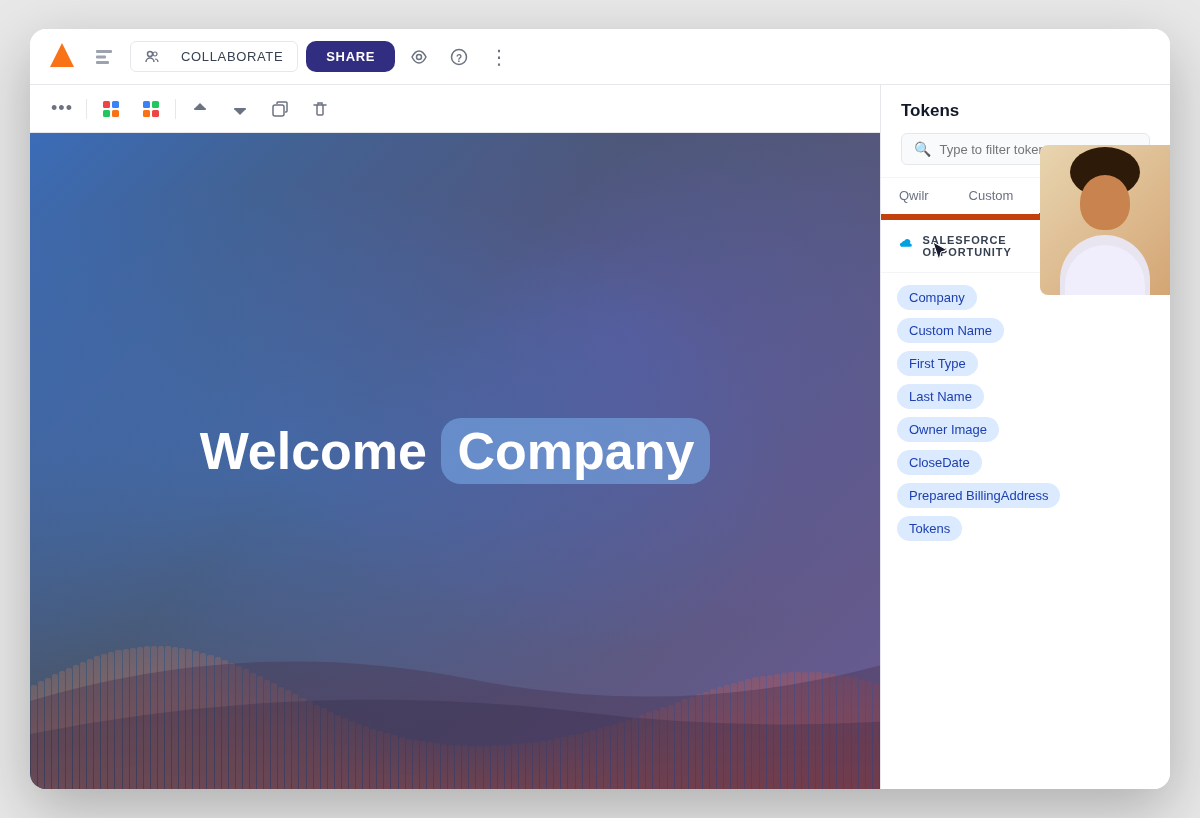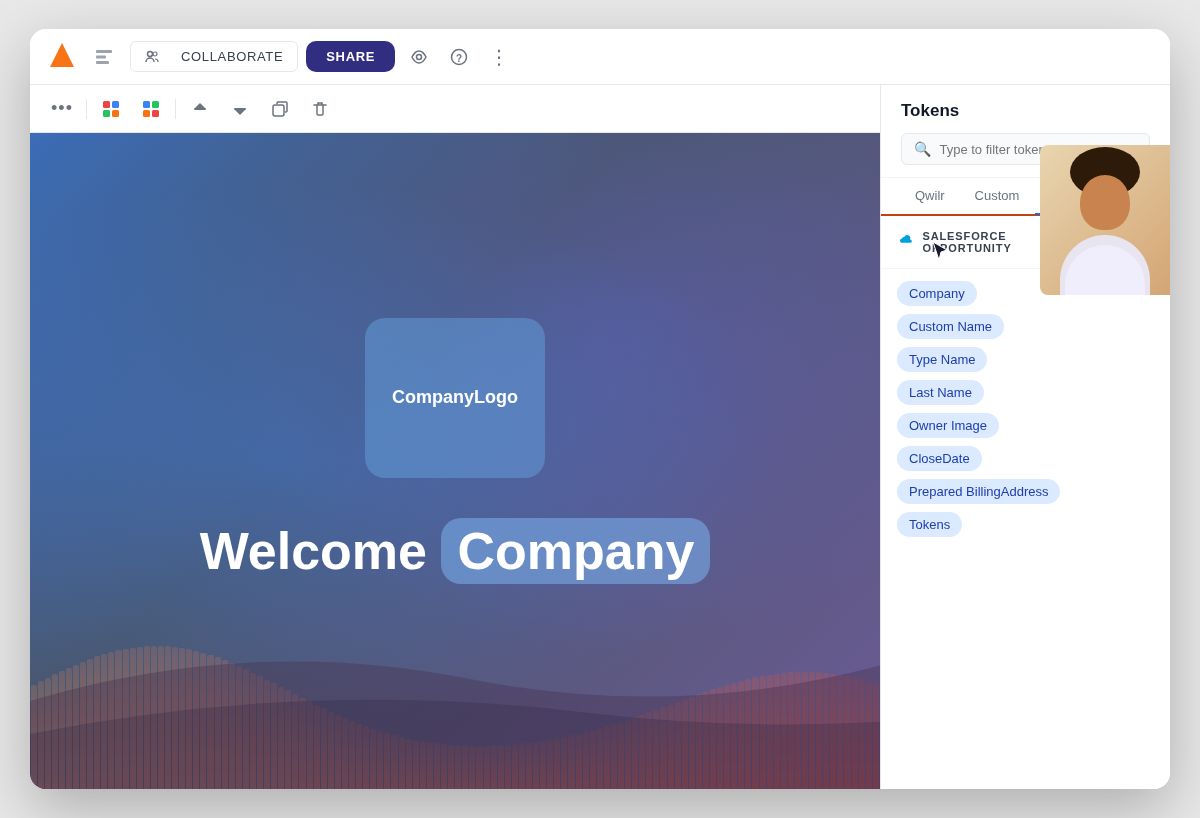--- a/index.html
+++ b/index.html
@@ -322,23 +322,23 @@
       background: none;
       outline: none;
       font-size: 13px;
       color: #374151;
       width: 100%;
     }
 
     
     .panel-tabs {
       display: flex;
-      padding: 0 20px;
-      gap: 2px;
-      border-bottom: 2px solid #c2410c;
+      padding: 0 4px;
+      gap: 12px;
+      border-bottom: 6px solid #c2410c;
     }
 
     .panel-tab {
       padding: 10px 14px;
       font-size: 13px;
       font-weight: 500;
       color: #6b7280;
       cursor: pointer;
       border-bottom: 2px solid transparent;
       margin-bottom: -1px;
@@ -531,23 +531,20 @@
         <button class="toolbar-btn">
           <svg width="18" height="18" viewBox="0 0 18 18" fill="none">
             <path d="M3 5h12M7 5V3h4v2M6 5v9a1 1 0 001 1h4a1 1 0 001-1V5H6z" stroke="#6b7280" stroke-width="1.5" stroke-linecap="round"></path>
           </svg>
         </button>
       </div>
 
       <div class="slide-area">
         <div class="slide-content">
 
-          <div class="slide-logo-placeholder">
-            <span>CompanyLogo</span>
-          </div>
 
           <div class="slide-welcome-text">
             <span>Welcome</span>
             <span class="token-pill">Company</span>
           </div>
 
 
           <div class="bars-decoration" id="bars-container">
               <div class="bar" style="height: 104.205px; background: linear-gradient(to top, rgba(180, 120, 100, 0.9), rgba(180, 120, 100, 0.3));"></div>
               <div class="bar" style="height: 107.743px; background: linear-gradient(to top, rgba(180, 119, 99, 0.9), rgba(180, 119, 99, 0.3));"></div>
@@ -704,21 +701,21 @@
             </svg>
             <span class="crm-label">SALESFORCE OPPORTUNITY</span>
           </div>
           <button class="change-btn">CHANGE</button>
         </div>
       </div>
 
       <div class="token-list">
         <span class="token-tag">Company</span>
         <span class="token-tag">Custom Name</span>
-        <span class="token-tag">Type Name</span>
+        <span class="token-tag">First Type</span>
         <span class="token-tag">Last Name</span>
         <span class="token-tag">Owner Image</span>
         <span class="token-tag">CloseDate</span>
         <span class="token-tag">Prepared BillingAddress</span>
         <span class="token-tag">Tokens</span>
       </div>
 
       <div class="profile-overlay" style="position:absolute; right:0; top:60px; width:130px; height:150px; overflow:hidden; border-radius:8px 0 0 8px;">
         <div style="width:100%; height:100%; background: linear-gradient(135deg, #e8d5b0 0%, #d4a574 100%); position:relative; display:flex; flex-direction:column; align-items:center; justify-content:flex-end;">
 

